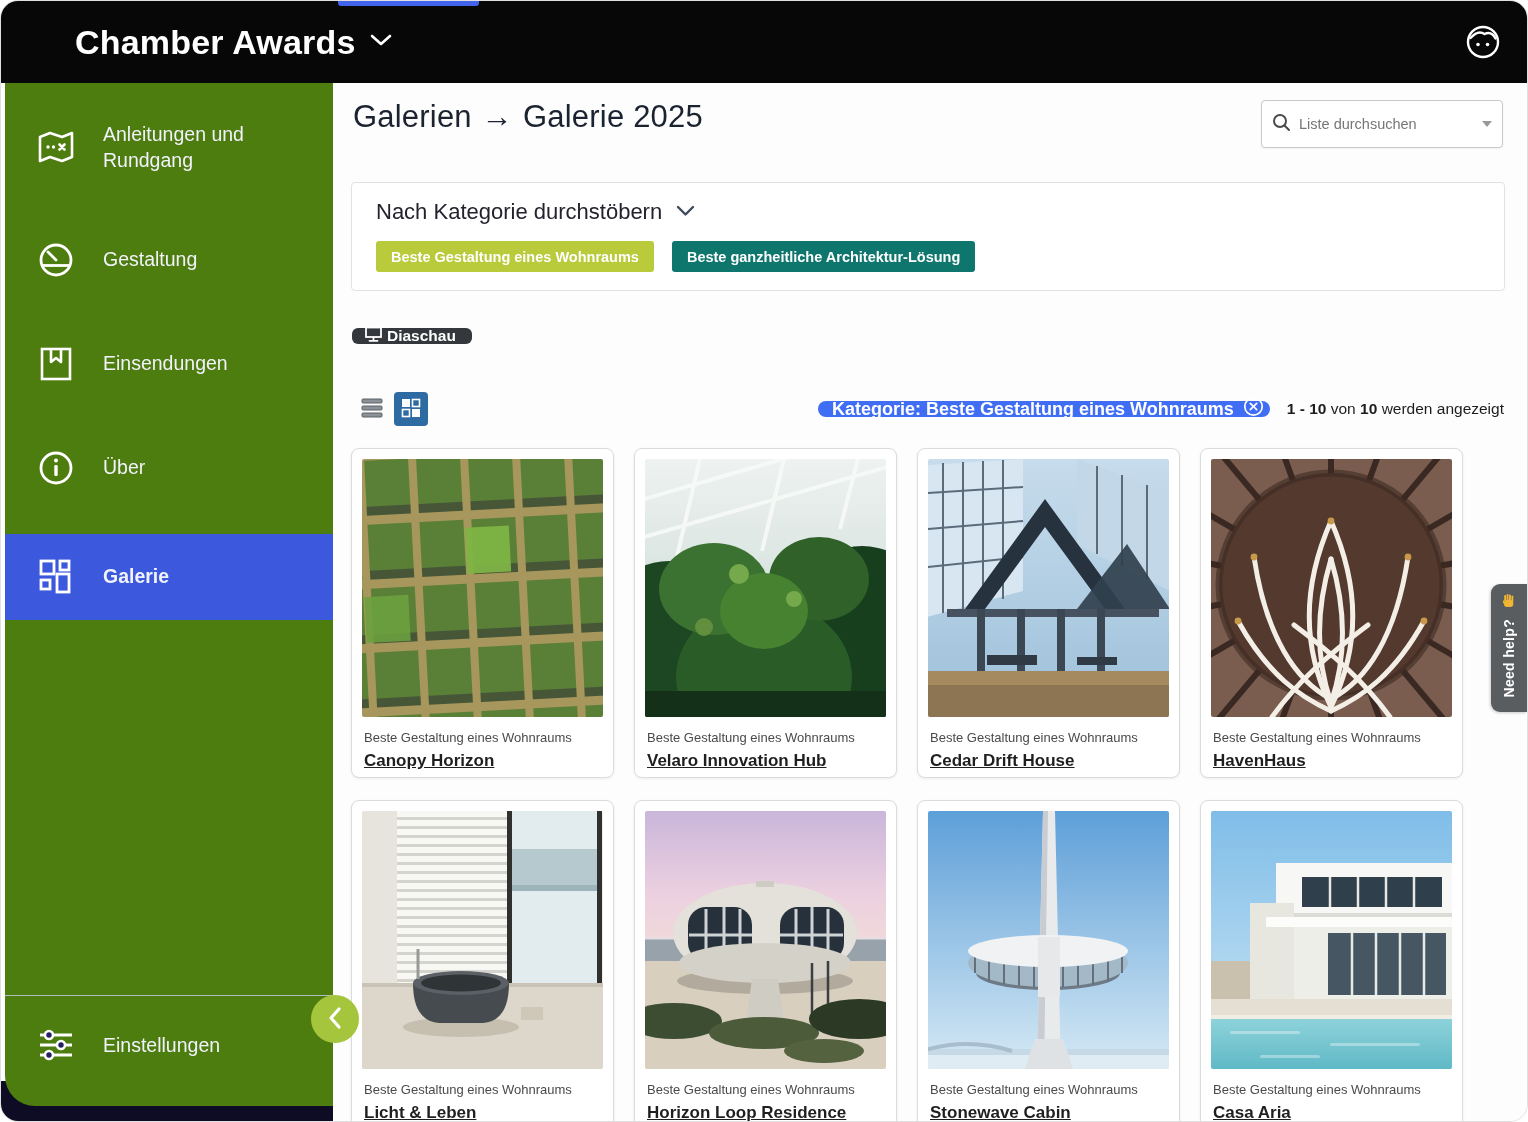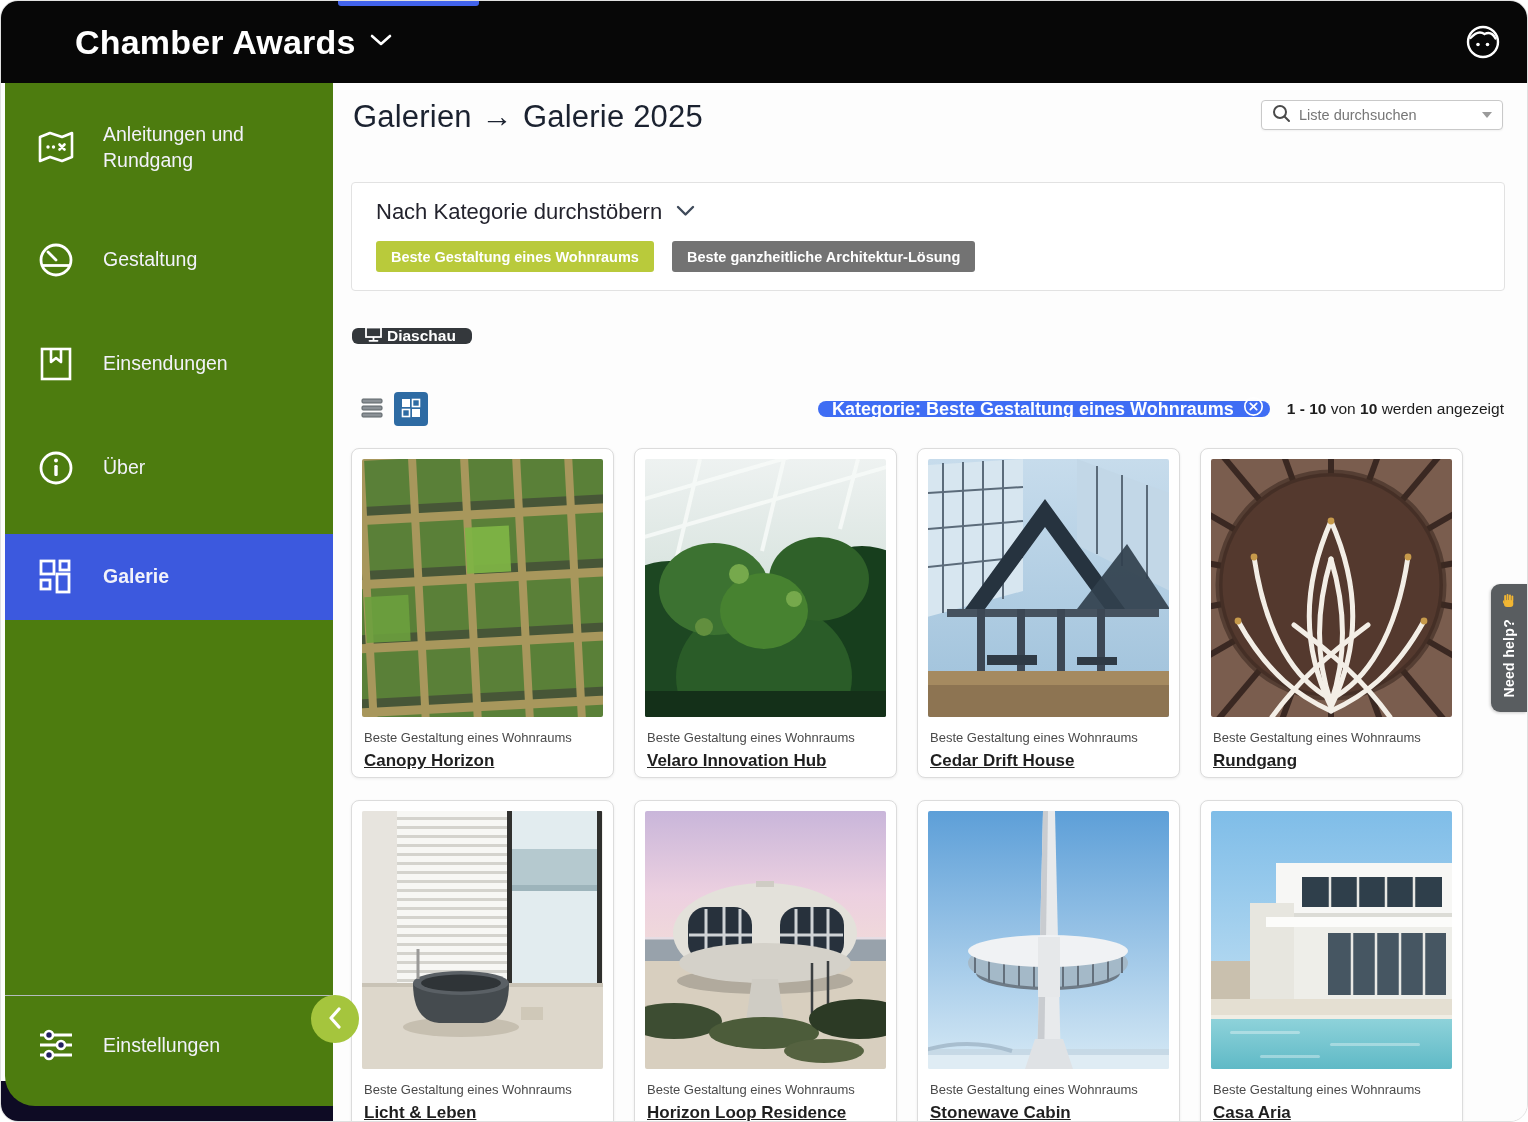--- a/index.html
+++ b/index.html
@@ -32,38 +32,38 @@
   .side-spacer{ flex:1; }
   .side-divider{ height:1px; background:#c8c8dd; opacity:.85; }
   .side-item.settings{ margin:14px 0 26px; }
   .collapse-btn{ position:absolute; left:310px; top:994px; width:48px; height:48px; border-radius:50%;
     background:#a5c53d; border:none; z-index:8; display:flex; align-items:center; justify-content:center; cursor:pointer; }
 
   
   .main{ position:absolute; left:332px; top:82px; right:0; bottom:0; background:#fdfdfd; overflow:hidden; z-index:3; }
   .breadcrumb{ position:absolute; left:20px; top:16px; font-size:31px; color:#1b2230; font-weight:400; letter-spacing:.2px; }
   .breadcrumb .sep{ margin:0 10px; }
-  .searchbox{ position:absolute; right:24px; top:17px; width:242px; height:30px; background:#fff;
+  .searchbox{ position:absolute; right:24px; top:17px; width:242px; height:48px; background:#fff;
     border:1px solid #c9c9c9; border-radius:4px; display:flex; align-items:center; padding:0 10px; gap:8px;
     box-shadow:0 1px 2px rgba(0,0,0,.05); }
   .searchbox input{ border:none; outline:none; flex:1; font-size:14.5px; color:#444; min-width:0;
     font-family:"Liberation Sans", sans-serif; }
   .searchbox input::placeholder{ color:#767676; }
   .search-caret{ width:0; height:0; border-left:5px solid transparent; border-right:5px solid transparent;
     border-top:6px solid #9a9a9a; }
 
   .category-panel{ position:absolute; left:18px; right:22px; top:99px; height:109px; background:#fff;
     border:1px solid #e2e2e2; border-radius:4px; padding:16px 24px; }
   .category-head{ display:flex; align-items:center; gap:14px; cursor:pointer; }
   .category-title{ font-size:22px; color:#23232d; }
   .chip-row{ display:flex; gap:18px; margin-top:16px; }
   .chip{ height:31px; display:flex; align-items:center; padding:0 15px; border-radius:3px;
     color:#fff; font-size:14.5px; font-weight:700; cursor:pointer; }
   .chip.lime{ background:#b9ca3b; }
-  .chip.navy{ background:#737373; }
+  .chip.navy{ background:#0f766e; }
 
   .slideshow-btn{ position:absolute; left:19px; top:245px; height:16px; background:#34383c; color:#fff;
     border:none; border-radius:6px; font-size:15.5px; font-weight:700; display:flex; align-items:center;
     padding:0 16px 0 12px; gap:4px; cursor:pointer; font-family:"Liberation Sans", sans-serif; }
 
   .list-controls{ position:absolute; left:22px; right:23px; top:308px; height:36px;
     display:flex; align-items:center; }
   .view-toggles{ display:flex; align-items:center; gap:5px; }
   .toggle{ width:34px; height:34px; border:none; background:transparent; border-radius:4px;
     display:flex; align-items:center; justify-content:center; cursor:pointer; }
@@ -415,21 +415,21 @@
             <g fill="#c79a4b">
               <circle cx="44" cy="98" r="3.4"></circle>
                 <circle cx="198" cy="98" r="3.4"></circle>
                 <circle cx="28" cy="162" r="3.4"></circle>
                 <circle cx="214" cy="162" r="3.4"></circle>
                 <circle cx="121" cy="62" r="3.4"></circle>
             </g>
           </svg>
         </div>
         <div class="card-cat">Beste Gestaltung eines Wohnraums</div>
-        <a class="card-title">Rundgang</a>
+        <a class="card-title">HavenHaus</a>
       </div>
 
       <div class="card">
         <div class="img">
           <svg viewBox="0 0 243 258" preserveAspectRatio="xMidYMid slice">
             <defs>
                 <pattern id="p-bli" width="6" height="9" patternUnits="userSpaceOnUse">
               <rect width="6" height="9" fill="#f7f7f4"></rect>
                   <rect y="6" width="6" height="3" fill="#d4d3cd"></rect>
             </pattern>

